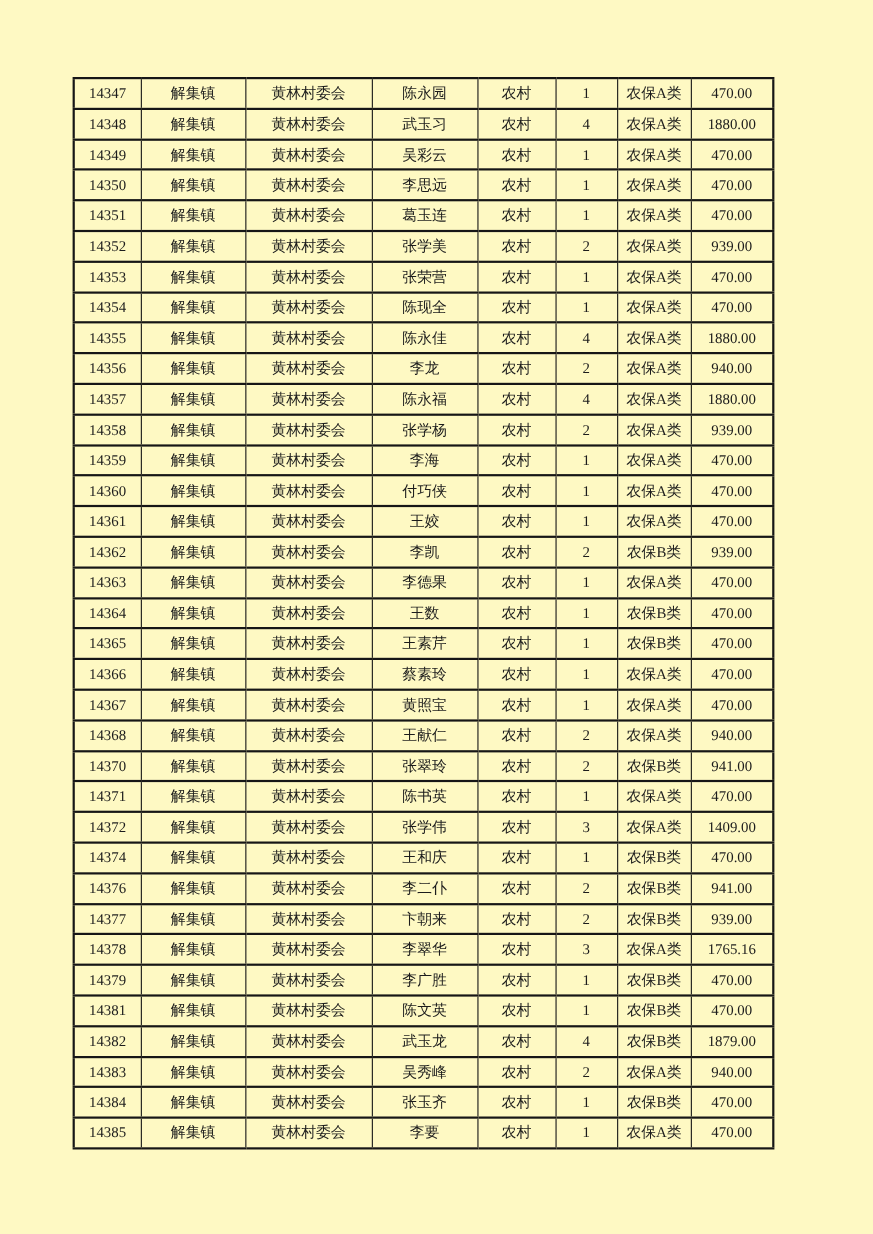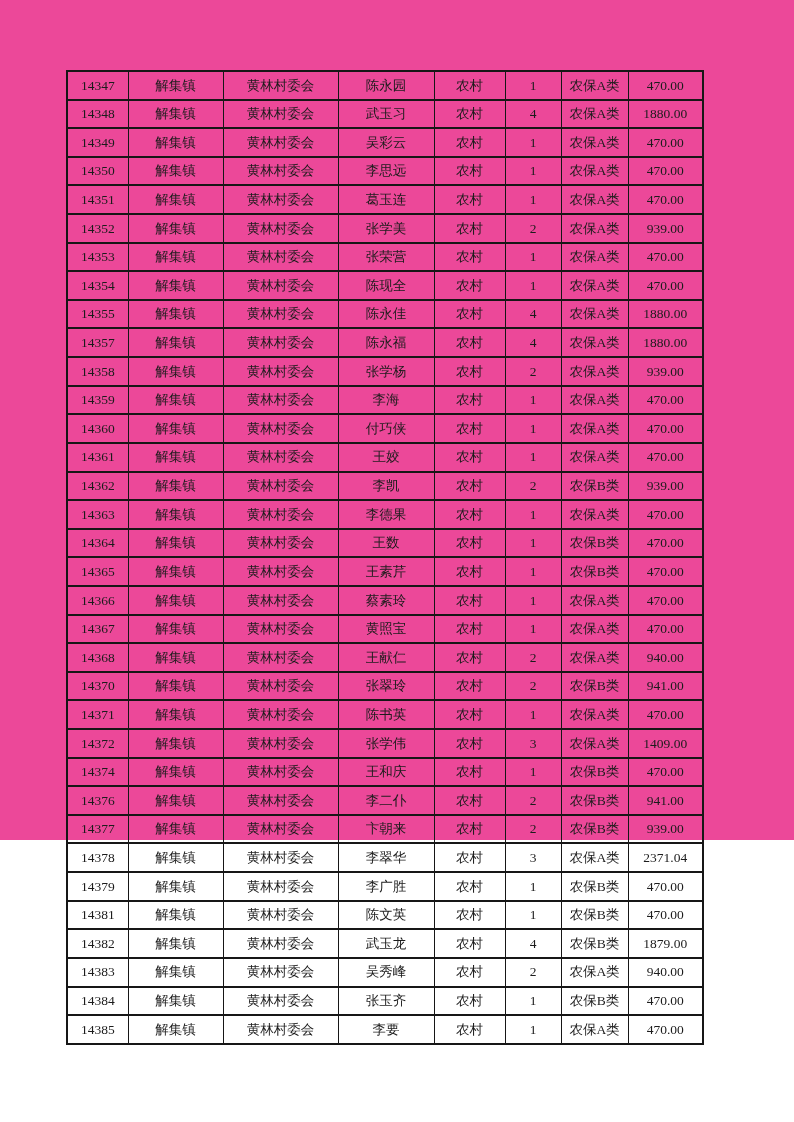--- a/index.html
+++ b/index.html
@@ -13,22 +13,22 @@
     position: relative;
     font-family: "Liberation Serif", "DejaVu Serif", serif;
     color: #1c1c1c;
     overflow: hidden;
   }
   .page {
     position: absolute;
     left: 0;
     top: 0;
     width: 794px;
-    height: 840px;
-    background: #ec4899;
+    height: 1122px;
+    background: #fef9c3;
   }
   table.records {
     position: absolute;
     left: 66px;
     top: 70px;
     width: 636px;
     height: 975px;
     border-collapse: collapse;
     table-layout: fixed;
     border: 2px solid #161616;
@@ -157,20 +157,30 @@
           <td>14355</td>
           <td>解集镇</td>
           <td>黄林村委会</td>
           <td>陈永佳</td>
           <td>农村</td>
           <td>4</td>
           <td>农保A类</td>
           <td>1880.00</td>
         </tr>
         <tr>
+          <td>14356</td>
+          <td>解集镇</td>
+          <td>黄林村委会</td>
+          <td>李龙</td>
+          <td>农村</td>
+          <td>2</td>
+          <td>农保A类</td>
+          <td>940.00</td>
+        </tr>
+        <tr>
           <td>14357</td>
           <td>解集镇</td>
           <td>黄林村委会</td>
           <td>陈永福</td>
           <td>农村</td>
           <td>4</td>
           <td>农保A类</td>
           <td>1880.00</td>
         </tr>
         <tr>
@@ -344,21 +354,21 @@
           <td>939.00</td>
         </tr>
         <tr>
           <td>14378</td>
           <td>解集镇</td>
           <td>黄林村委会</td>
           <td>李翠华</td>
           <td>农村</td>
           <td>3</td>
           <td>农保A类</td>
-          <td>2371.04</td>
+          <td>1765.16</td>
         </tr>
         <tr>
           <td>14379</td>
           <td>解集镇</td>
           <td>黄林村委会</td>
           <td>李广胜</td>
           <td>农村</td>
           <td>1</td>
           <td>农保B类</td>
           <td>470.00</td>

